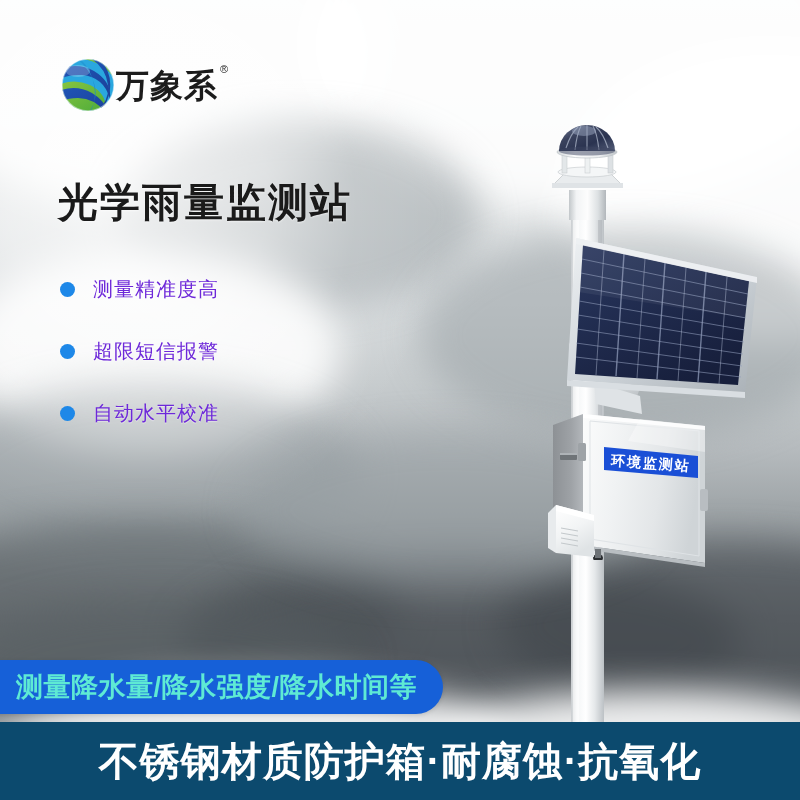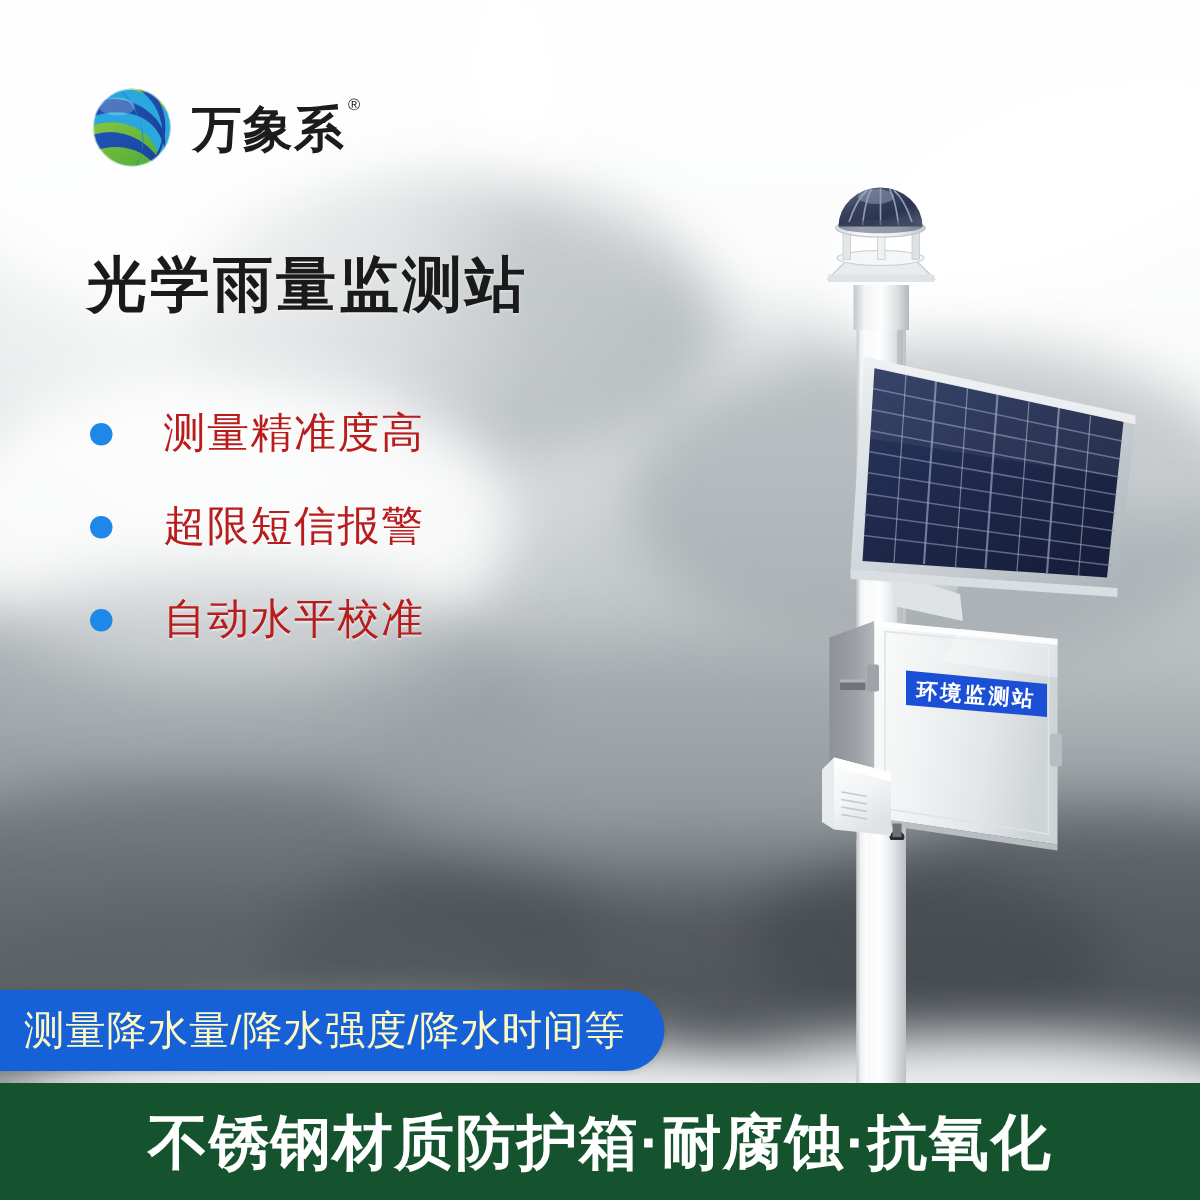--- a/index.html
+++ b/index.html
@@ -50,67 +50,67 @@
        rgba(255,255,255,.12) 70%,
        rgba(255,255,255,0) 100%);
     pointer-events:none;
   }
 
   
   .logo-row{position:absolute;left:60px;top:57px;display:flex;align-items:center;}
   .logo-mark{width:56px;height:56px;position:relative;flex:0 0 auto;}
   .logo-mark svg{display:block;width:56px;height:56px;}
   .logo-text{
-    margin-left:12px;font-size:33px;font-weight:bold;color:#1c1c1c;
+    font-size:33px;font-weight:bold;color:#1c1c1c;
     letter-spacing:1px;line-height:1;position:relative;
     font-family:"Liberation Sans","DejaVu Sans",sans-serif;
   }
   .logo-reg{
     font-size:11px;vertical-align:super;font-weight:normal;
     position:relative;top:-12px;left:2px;color:#262626;
   }
 
   
   .headline{
-    position:absolute;left:58px;top:168px;
+    position:absolute;left:58px;top:180px;
     font-size:40px;font-weight:bold;color:#1a1a1a;
     letter-spacing:2px;line-height:1.12;
     text-shadow:0 1px 2px rgba(255,255,255,.55);
   }
 
   
   .features{position:absolute;left:60px;top:258px;}
   .feat{display:flex;align-items:center;height:62px;}
   .dot{
     width:15px;height:15px;border-radius:50%;
     background:#1e88e8;flex:0 0 auto;
     box-shadow:0 0 0 0 rgba(0,0,0,0);
   }
   .feat-label{
-    margin-left:34px;font-size:28px;color:#b91c1c;letter-spacing:1px;
+    margin-left:18px;font-size:20px;color:#6d28d9;letter-spacing:1px;
     text-shadow:0 1px 1px rgba(255,255,255,.5);
   }
 
   
   .pill{
     position:absolute;left:-14px;top:660px;height:54px;
     background:#1660d8;
     border-top-right-radius:27px;border-bottom-right-radius:27px;
     display:flex;align-items:center;
     padding-left:30px;padding-right:26px;
     box-shadow:0 1px 4px rgba(0,0,0,.12);
   }
   .pill-text{
-    color:#fef9c3;font-size:27px;font-weight:normal;letter-spacing:.5px;white-space:nowrap;
+    color:#5eead4;font-size:27px;font-weight:bold;letter-spacing:.5px;white-space:nowrap;
   }
 
   
   .bottom-bar{
     position:absolute;left:0;right:0;bottom:0;height:78px;
-    background:#14532d;display:flex;align-items:center;justify-content:center;
+    background:#0c4a6e;display:flex;align-items:center;justify-content:center;
   }
   .bottom-text{
     color:#fff;font-size:40px;font-weight:bold;letter-spacing:1px;white-space:nowrap;
   }
 
   
   .product{position:absolute;left:0;top:0;width:800px;height:800px;pointer-events:none;}
   .product svg{display:block;}
 </style>
 </head>

